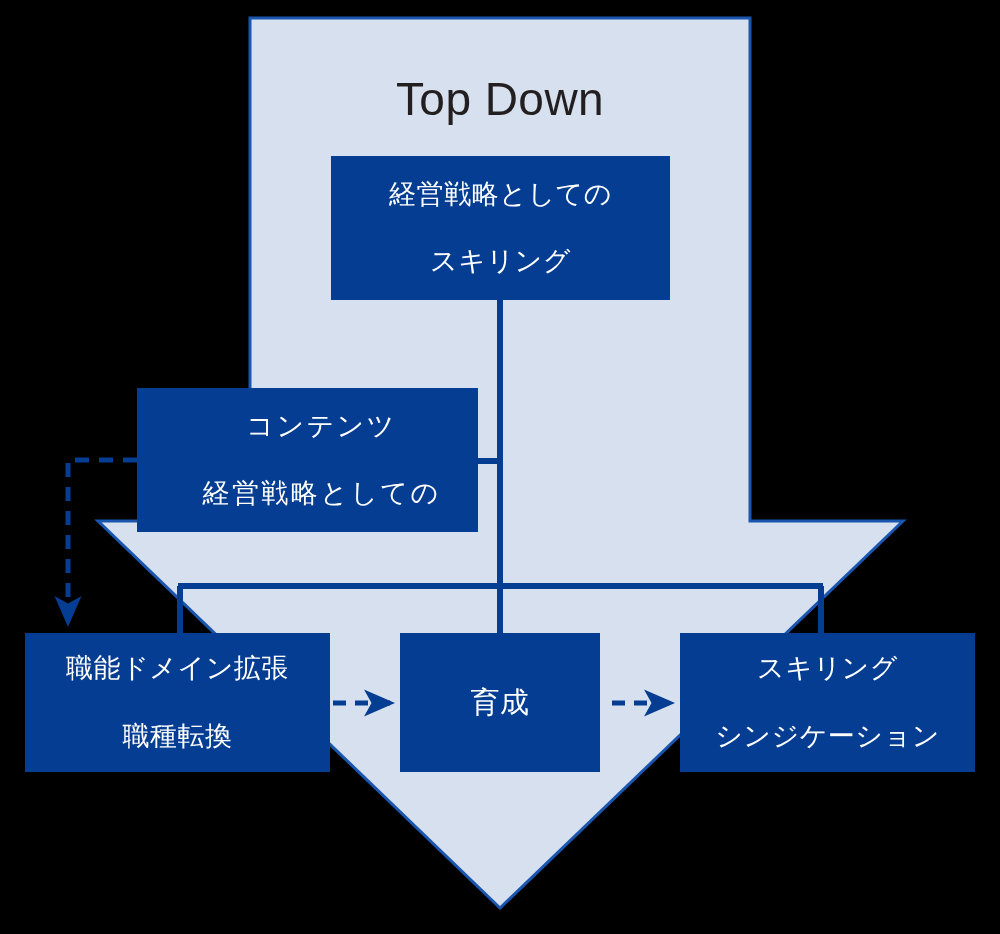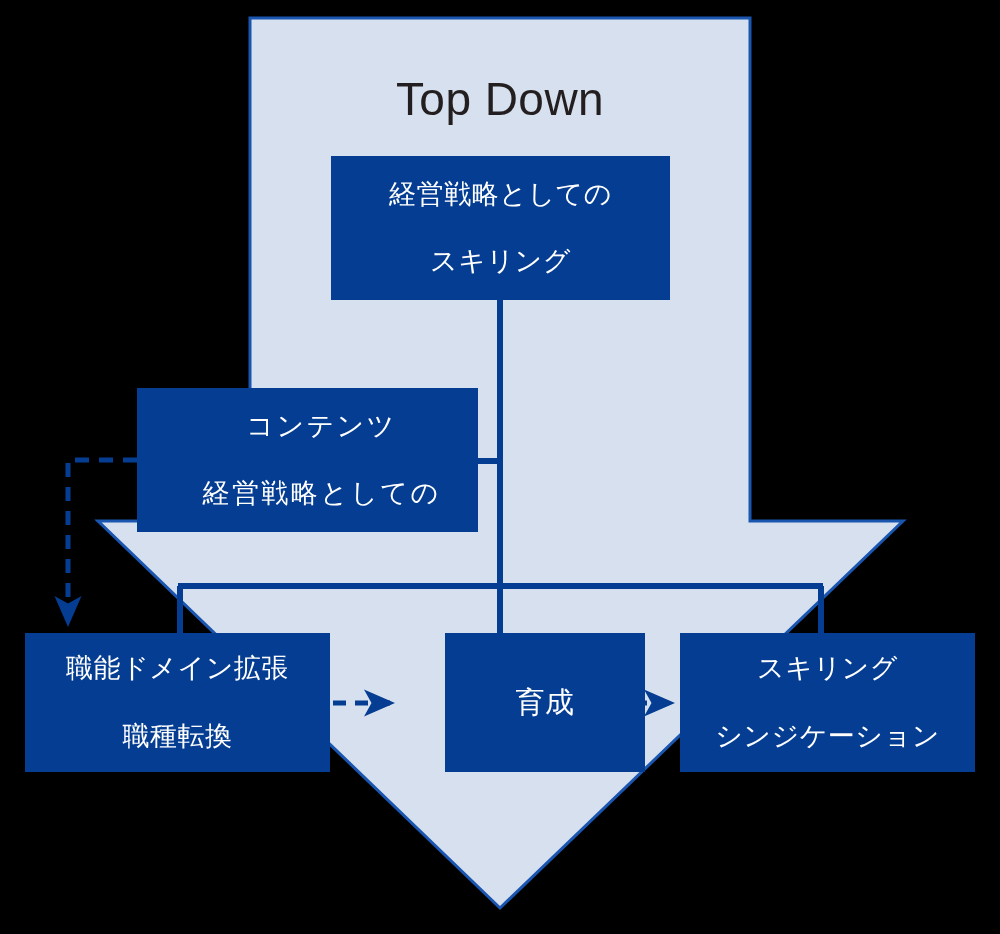--- a/index.html
+++ b/index.html
@@ -54,21 +54,20 @@
     letter-spacing: 0.09em;
     padding-left: 28px;
   }
   #node-training {
     left: 25px; top: 633px; width: 305px; height: 139px;
     font-size: 27px;
   }
   #node-develop {
     left: 400px; top: 633px; width: 200px; height: 139px;
     font-size: 29px;
-    margin-left: 45px;
   }
   #node-jobchange {
     left: 680px; top: 633px; width: 295px; height: 139px;
     font-size: 27px;
   }
   #title-topdown {
     position: absolute;
     left: 250px;
     top: 55px;
     width: 500px;

